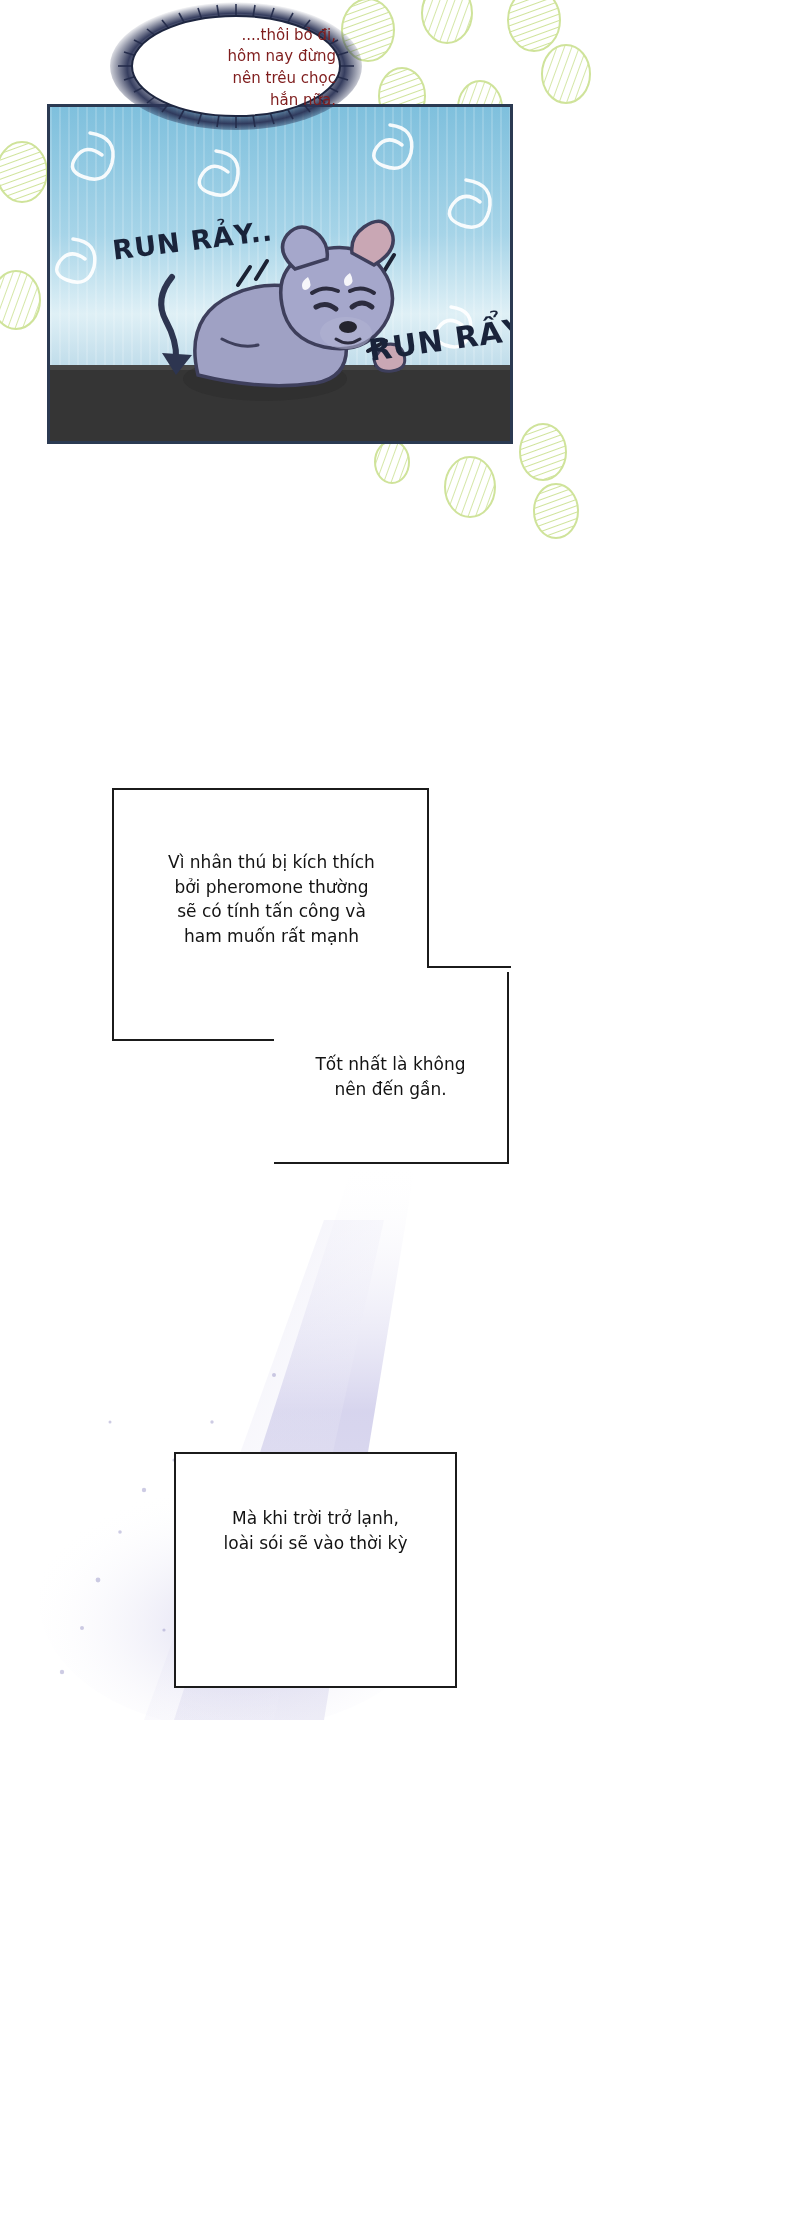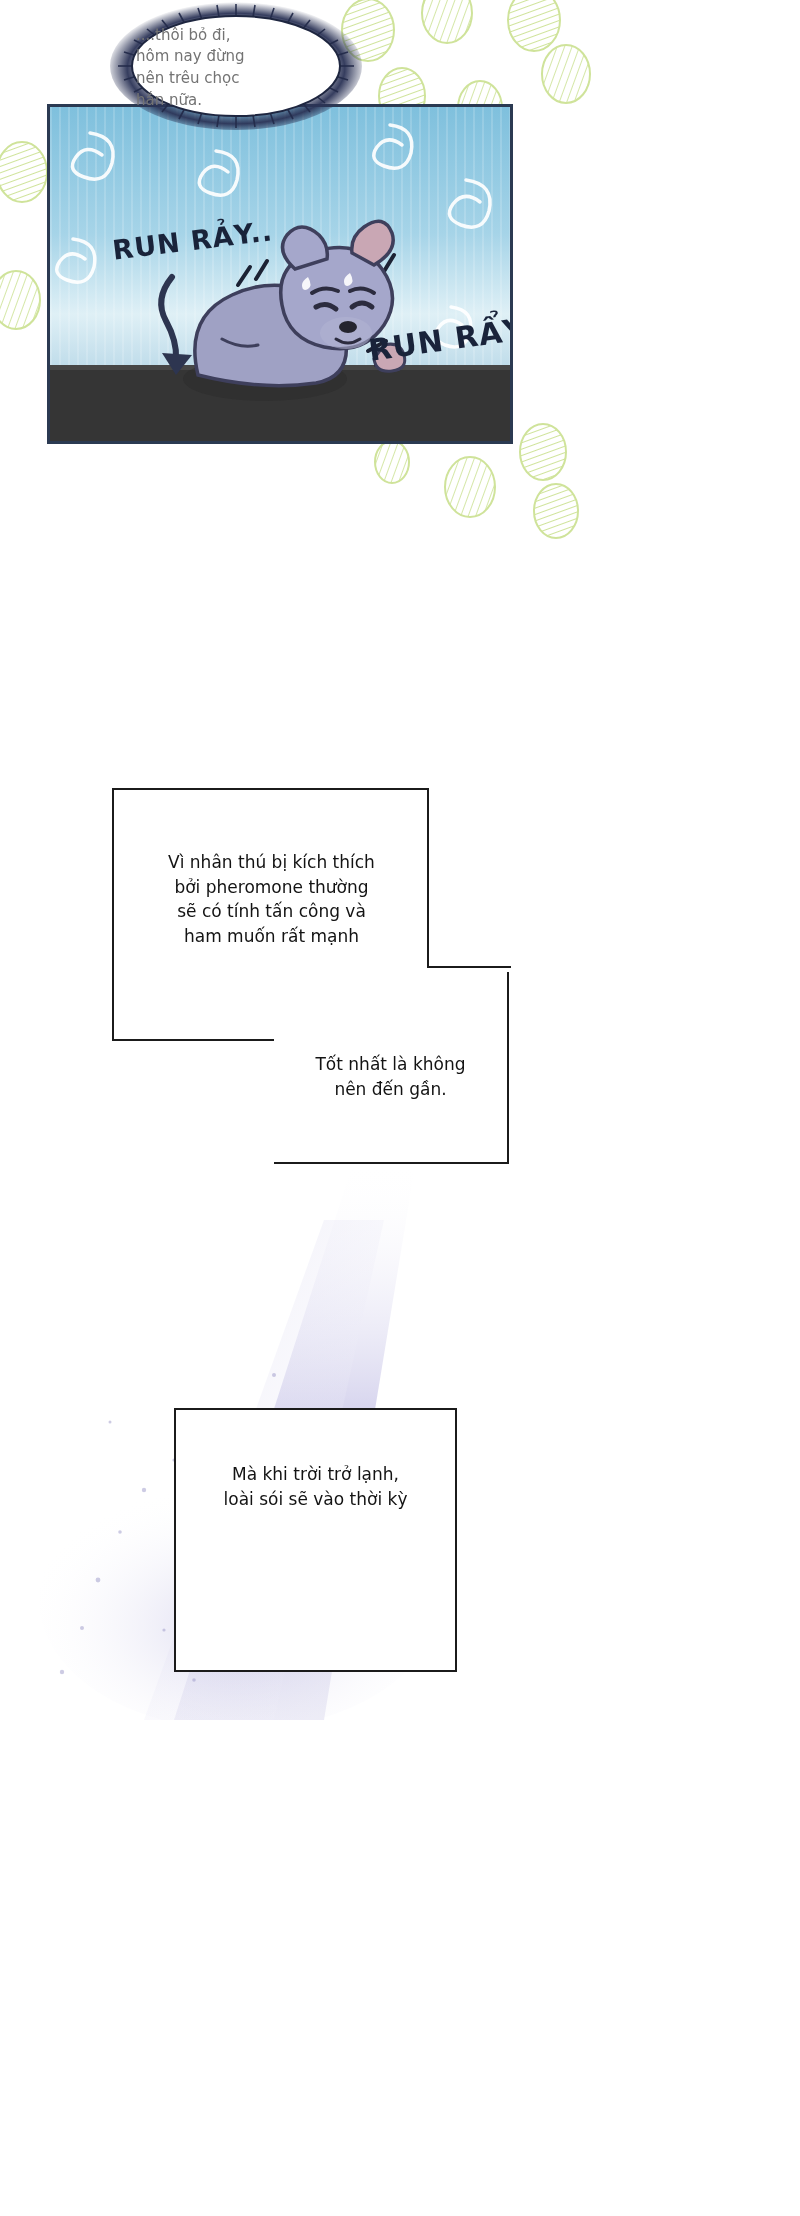--- a/index.html
+++ b/index.html
@@ -76,25 +76,25 @@
     top: 0px;
     width: 262px;
     height: 130px;
   }
   #bubble1 .bubble-text {
     position: absolute;
     left: 50%;
     top: 52%;
     transform: translate(-50%, -50%);
     width: 200px;
-    text-align: left;
+    text-align: right;
     font-family: "DejaVu Sans", sans-serif;
     font-size: 15px;
     line-height: 1.45;
-    color: #737373;
+    color: #7f1d1d;
     white-space: pre-line;
   }
 
   
   #panel2 {
     position: absolute;
     left: 0;
     top: 600px;
     width: 800px;
     height: 1616px;
@@ -186,23 +186,23 @@
     top: 560px;
     width: 800px;
     height: 560px;
     overflow: hidden;
     pointer-events: none;
   }
 
   
   #narr-c {
     left: 150px;
-    top: 808px;
+    top: 852px;
     width: 283px;
-    height: 264px;
+    height: 236px;
     padding-left: 24px;
   }
   #narr-c .txt {
     left: 0; right: 0;
     top: 52px;
     font-size: 17px;
   }
 </style>
 </head>
 <body>

